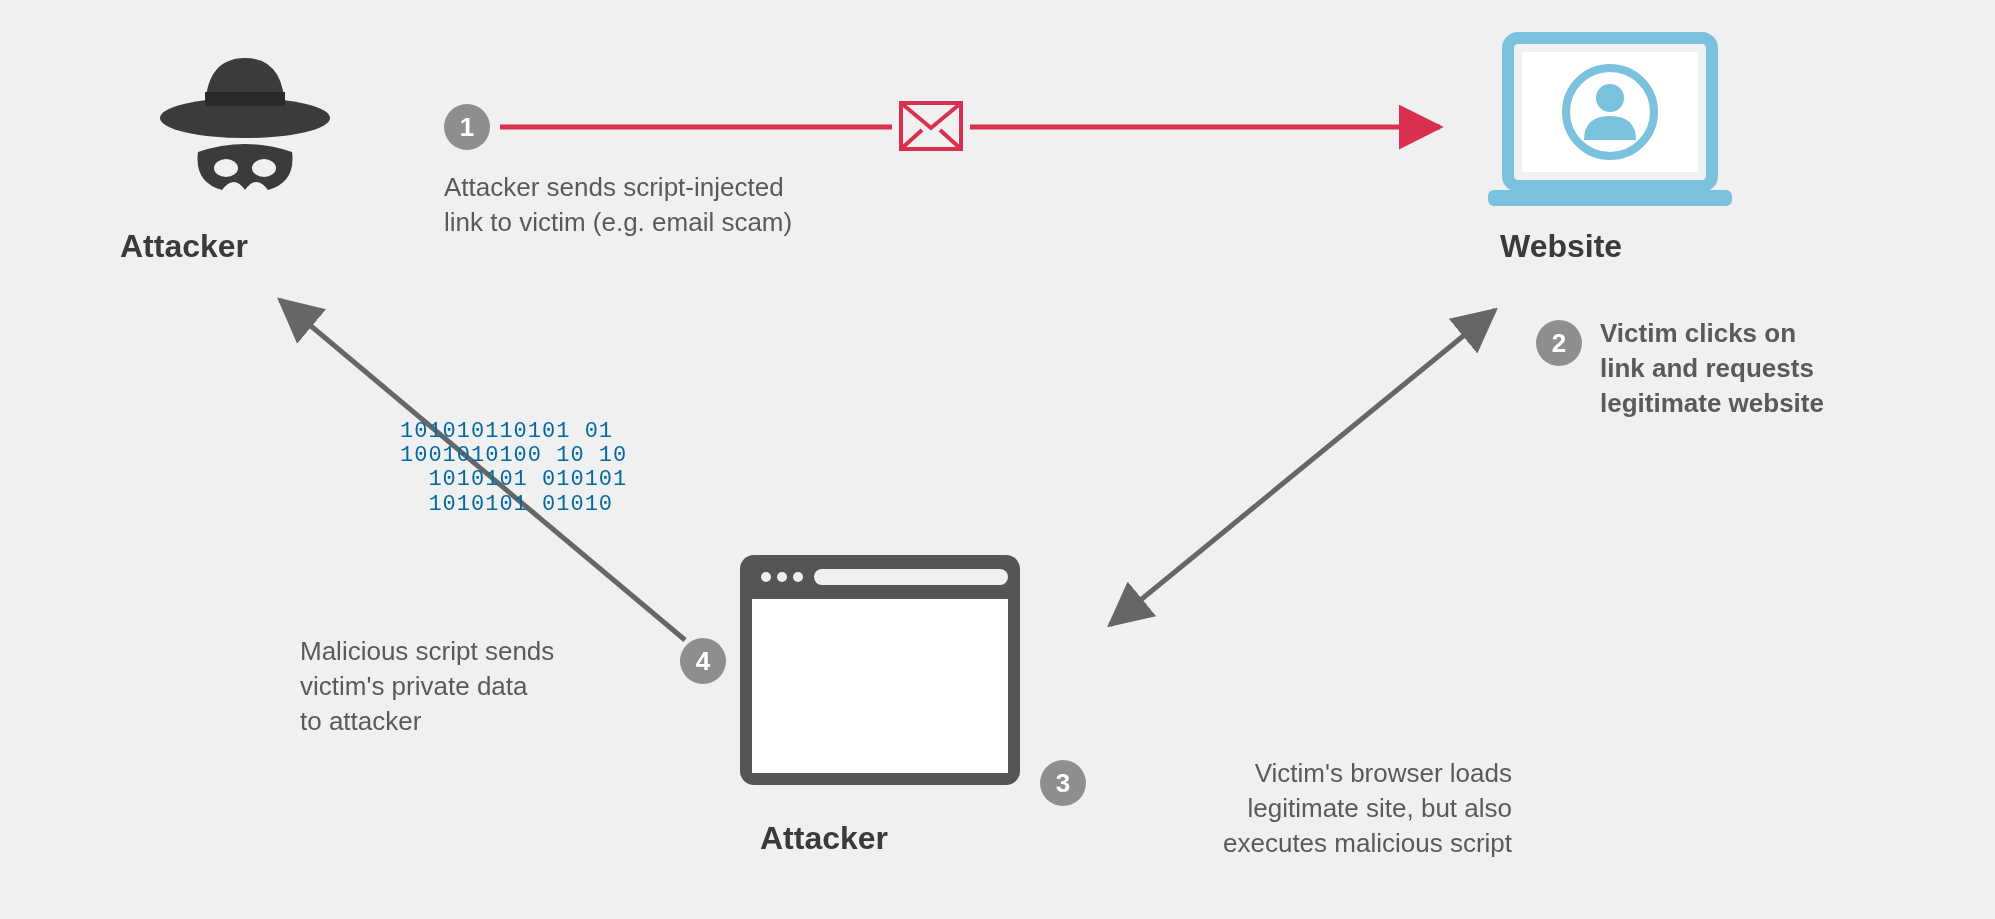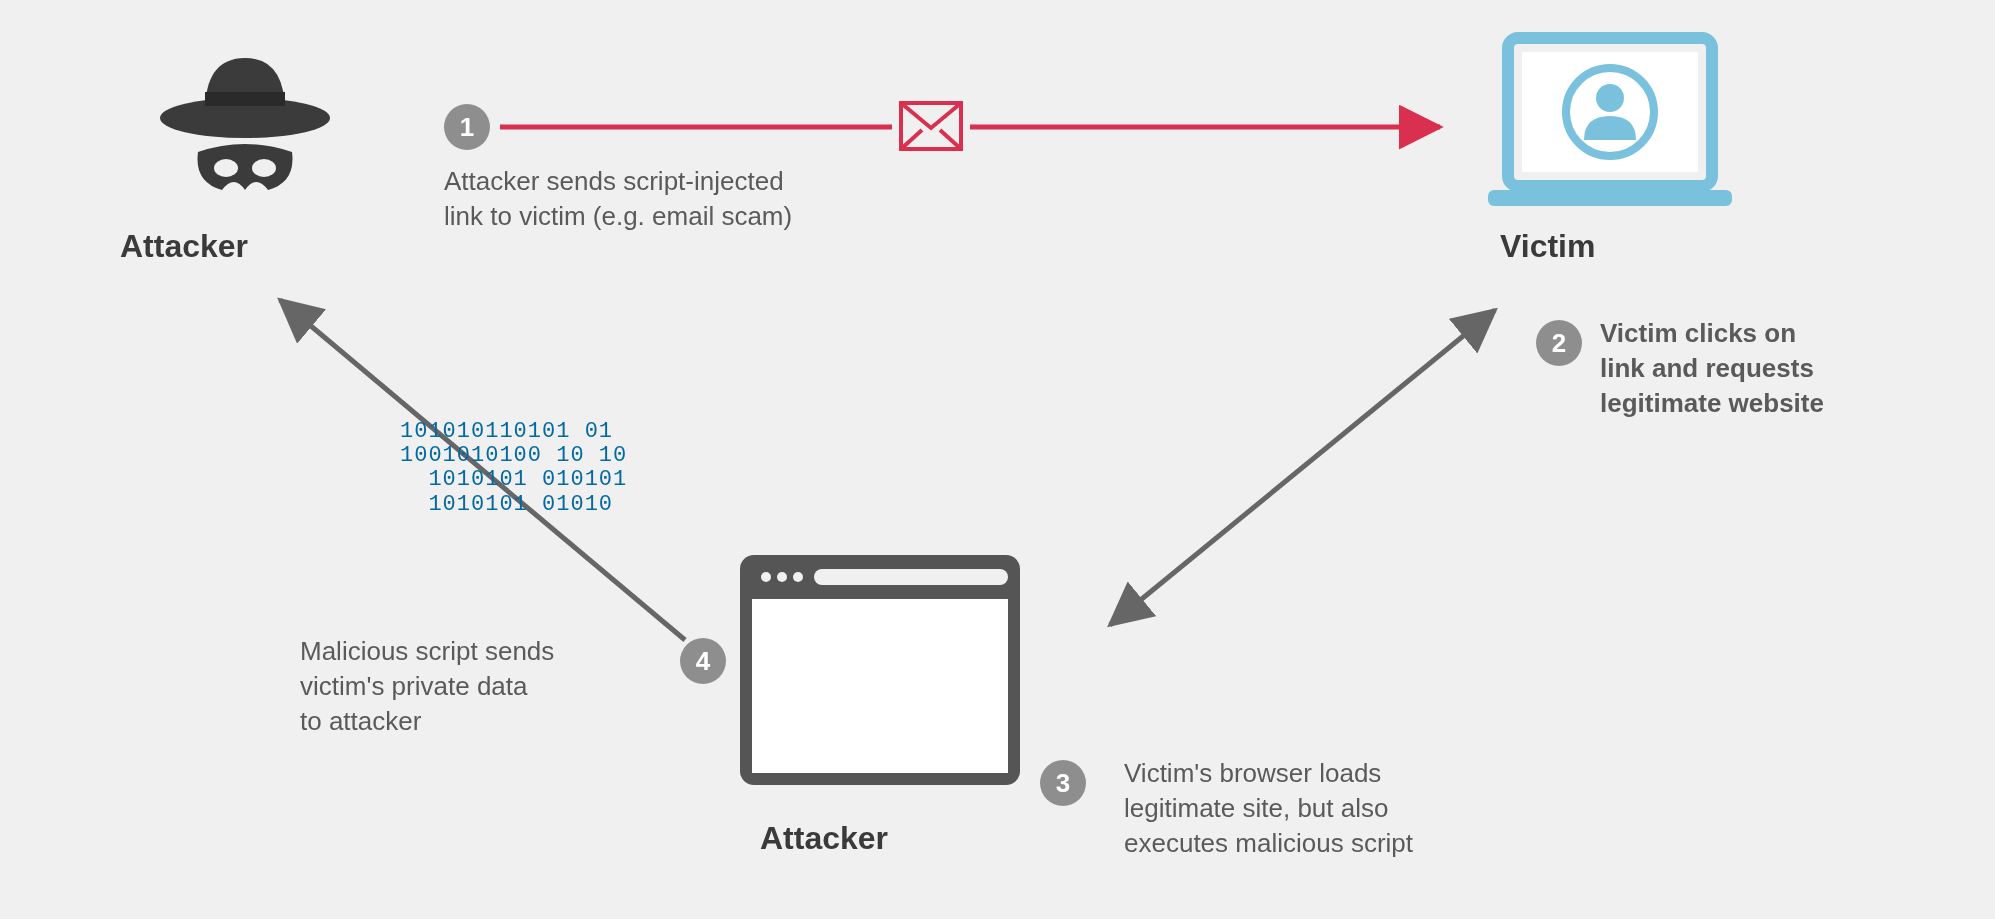--- a/index.html
+++ b/index.html
@@ -100,21 +100,21 @@
 
       <rect x="28" y="8" width="204" height="148" rx="10" fill="none" stroke="#7ac1dd" stroke-width="12"></rect>
       <rect x="42" y="22" width="176" height="120" fill="#ffffff"></rect>
       <rect x="8" y="160" width="244" height="16" rx="6" fill="#7ac1dd"></rect>
 
       <circle cx="130" cy="82" r="44" fill="none" stroke="#7ac1dd" stroke-width="8"></circle>
       <circle cx="130" cy="68" r="14" fill="#7ac1dd"></circle>
       <path d="M104,110 Q104,86 130,86 Q156,86 156,110 Z" fill="#7ac1dd"></path>
     </svg>
   </div>
-  <div class="node-label" style="left:1500px; top:228px; width:220px;">Victim</div>
+  <div class="node-label" style="left:1500px; top:228px; width:220px;">Website</div>
 
   <div class="icon-holder" style="left:730px; top:545px;">
     <svg width="300" height="255" viewBox="0 0 300 255">
       <rect x="10" y="10" width="280" height="230" rx="14" fill="#555"></rect>
       <rect x="22" y="54" width="256" height="174" fill="#fff"></rect>
 
       <circle cx="36" cy="32" r="5" fill="#f0f0f0"></circle>
       <circle cx="52" cy="32" r="5" fill="#f0f0f0"></circle>
       <circle cx="68" cy="32" r="5" fill="#f0f0f0"></circle>
       <rect x="84" y="24" width="194" height="16" rx="8" fill="#f0f0f0"></rect>
@@ -125,30 +125,30 @@
   <div class="icon-holder" style="left:898px; top:100px;">
     <svg width="66" height="52" viewBox="0 0 66 52">
       <rect x="3" y="3" width="60" height="46" fill="#f0f0f0" stroke="#d9304f" stroke-width="4"></rect>
       <polyline points="3,3 33,28 63,3" fill="none" stroke="#d9304f" stroke-width="4"></polyline>
       <line x1="3" y1="49" x2="24" y2="30" stroke="#d9304f" stroke-width="4"></line>
       <line x1="63" y1="49" x2="42" y2="30" stroke="#d9304f" stroke-width="4"></line>
     </svg>
   </div>
 
   <div class="step-badge" style="left:444px; top:104px;">1</div>
-  <div class="step-text" style="left:444px; top:164px; width:480px; white-space:pre-line;">Attacker sends script-injected
+  <div class="step-text" style="left:444px; top:170px; width:480px; white-space:pre-line;">Attacker sends script-injected
 link to victim (e.g. email scam)</div>
 
   <div class="step-badge" style="left:1536px; top:320px;">2</div>
   <div class="step-text" style="left:1600px; top:316px; width:300px; white-space:pre-line;font-weight:bold;">Victim clicks on
 link and requests
 legitimate website</div>
 
   <div class="step-badge" style="left:1040px; top:760px;">3</div>
-  <div class="step-text" style="left:1124px; top:756px; width:420px; white-space:pre-line;">Victim's browser loads
+  <div class="step-text" style="left:1092px; top:756px; width:420px; white-space:pre-line;text-align:right;">Victim's browser loads
 legitimate site, but also
 executes malicious script</div>
 
   <div class="step-badge" style="left:680px; top:638px;">4</div>
   <div class="step-text" style="left:300px; top:634px; width:360px; text-align:left; white-space:pre-line;">Malicious script sends
 victim's private data
 to attacker</div>
 
   <div class="binary" style="left:400px; top:420px;">101010110101 01
 1001010100 10 10

